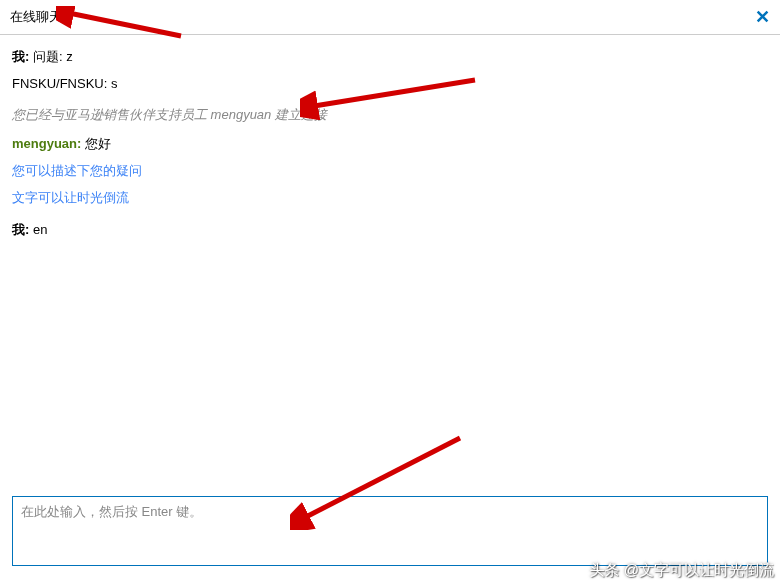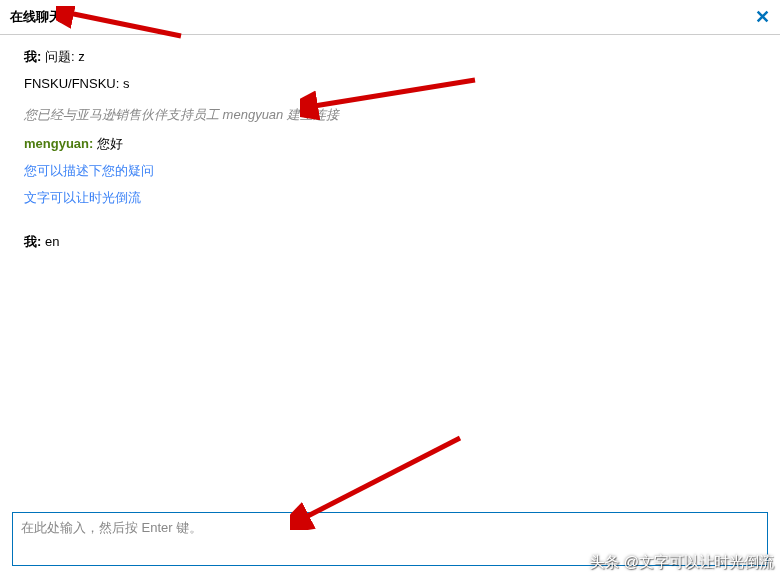--- a/index.html
+++ b/index.html
@@ -13,33 +13,33 @@
       overflow: hidden;
     }
     .header {
       border-bottom: 1px solid #ccc;
       padding: 8px 10px;
       display: flex;
       justify-content: space-between;
       align-items: center;
     }
     .header-title {
-      font-weight: bold;
+      font-weight: normal;
       color: #000;
       font-size: 13px;
     }
     .close-btn {
       color: #0073bb;
       font-size: 18px;
       cursor: pointer;
       font-weight: bold;
       line-height: 1;
     }
     .chat-body {
-      padding: 12px 24px;
+      padding: 12px 12px;
     }
     .msg-line {
       margin-bottom: 6px;
       line-height: 1.6;
     }
     .sender-me {
       color: #000;
       font-weight: bold;
     }
     .sender-agent {
@@ -57,40 +57,40 @@
       font-style: italic;
       margin: 10px 0 10px 0;
       line-height: 1.5;
     }
     .input-area {
       position: absolute;
       bottom: 18px;
       left: 12px;
       right: 12px;
       border: 1px solid #0073bb;
-      height: 54px;
+      height: 70px;
       background: #0ea5e9;
     }
     .input-area textarea {
       width: 100%;
       height: 100%;
       border: none;
       resize: none;
       padding: 6px 8px;
       font-family: inherit;
       font-size: 13px;
       outline: none;
       color: #000;
     }
     .input-area textarea::placeholder {
       color: #888;
     }
     .watermark {
       position: absolute;
-      bottom: 12px;
+      bottom: 4px;
       right: 6px;
       color: #fff;
       font-size: 15px;
       text-shadow: 0 0 3px rgba(0,0,0,0.6), 1px 1px 1px rgba(0,0,0,0.5);
       pointer-events: none;
       font-weight: 500;
     }
     .arrow {
       position: absolute;
       pointer-events: none;
@@ -118,21 +118,21 @@
   <div class="msg-line">
     <span class="sender-agent">mengyuan:</span>
     <span class="text-normal">您好</span>
   </div>
   <div class="msg-line">
     <span class="text-agent">您可以描述下您的疑问</span>
   </div>
   <div class="msg-line">
     <span class="text-agent">文字可以让时光倒流</span>
   </div>
-  <div class="msg-line" style="margin-top:24px;">
+  <div class="msg-line" style="margin-top:12px;">
     <span class="sender-me">我:</span>
     <span class="text-normal">en</span>
   </div>
 </div>
 
 <div class="input-area">
   <textarea placeholder="在此处输入，然后按 Enter 键。" style=""></textarea>
 </div>
 
 <div class="watermark">头条 @文字可以让时光倒流</div>

